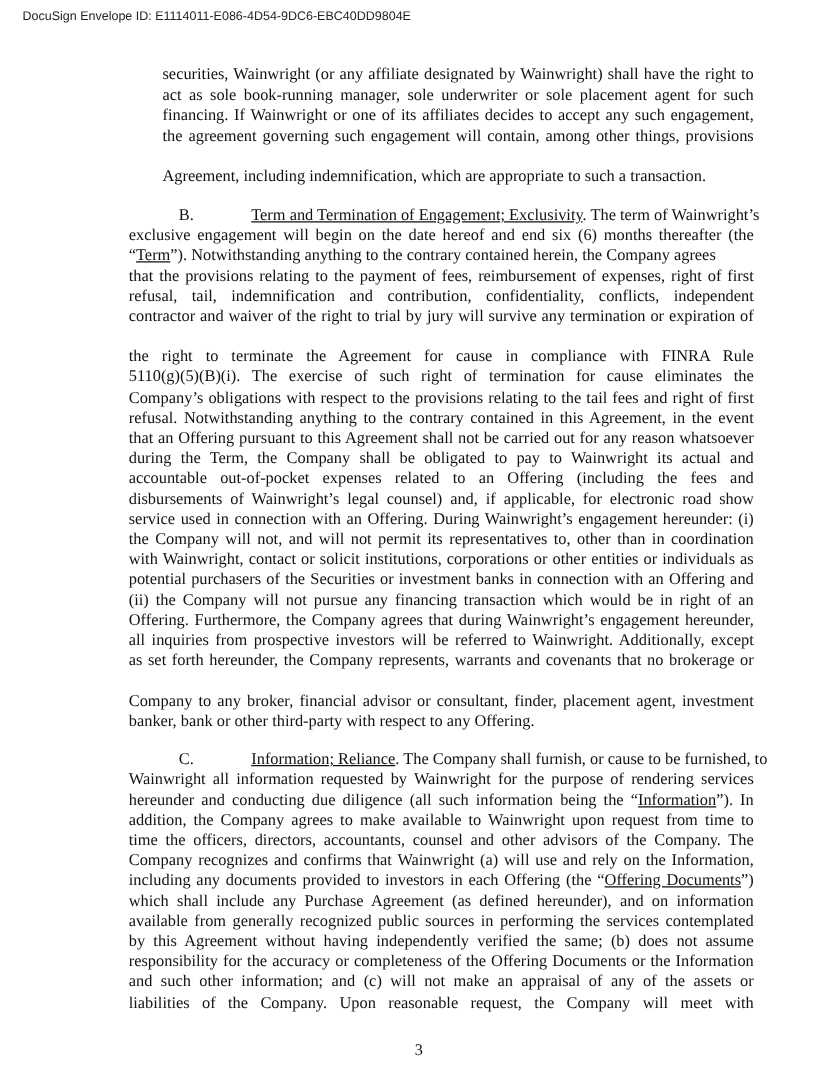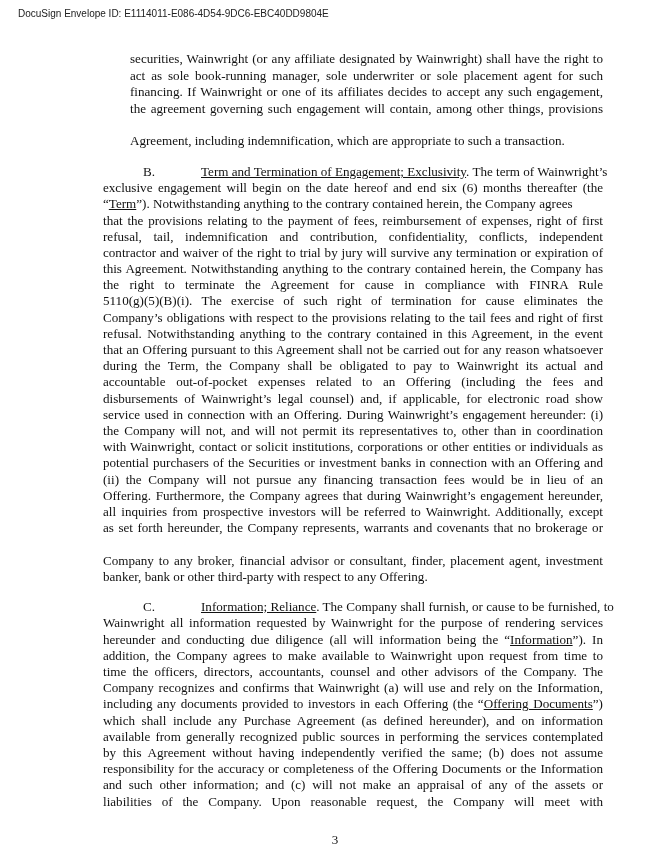--- a/index.html
+++ b/index.html
@@ -43,46 +43,45 @@
   <div class="line l-full last" style="top:164px; padding-left:40px; width:460px;">
     <span class="sec-letter">B.</span><span class="u">Term and Termination of Engagement; Exclusivity</span><span>.  The term of Wainwright’s</span>
   </div>
   <div class="line l-full" style="top:180px">exclusive engagement will begin on the date hereof and end six (6) months thereafter (the</div>
   <div class="line l-full last" style="top:196px">
     <span>“</span><span class="u">Term</span><span>”).  Notwithstanding anything to the contrary contained herein, the Company agrees</span>
   </div>
   <div class="line l-full" style="top:213px">that the provisions relating to the payment of fees, reimbursement of expenses, right of first</div>
   <div class="line l-full" style="top:229px">refusal, tail, indemnification and contribution, confidentiality, conflicts, independent</div>
   <div class="line l-full" style="top:245px">contractor and waiver of the right to trial by jury will survive any termination or expiration of</div>
-  <div class="line l-full" style="top:261px">this Agreement.  Notwithstanding anything to the contrary contained herein, the Company has</div>
   <div class="line l-full" style="top:277px">the right to terminate the Agreement for cause in compliance with FINRA Rule</div>
   <div class="line l-full" style="top:293px">5110(g)(5)(B)(i). The exercise of such right of termination for cause eliminates the</div>
   <div class="line l-full" style="top:310px">Company’s obligations with respect to the provisions relating to the tail fees and right of first</div>
   <div class="line l-full" style="top:326px">refusal. Notwithstanding anything to the contrary contained in this Agreement, in the event</div>
   <div class="line l-full" style="top:342px">that an Offering pursuant to this Agreement shall not be carried out for any reason whatsoever</div>
   <div class="line l-full" style="top:358px">during the Term, the Company shall be obligated to pay to Wainwright its actual and</div>
   <div class="line l-full" style="top:374px">accountable out-of-pocket expenses related to an Offering (including the fees and</div>
   <div class="line l-full" style="top:391px">disbursements of Wainwright’s legal counsel) and, if applicable, for electronic road show</div>
   <div class="line l-full" style="top:407px">service used in connection with an Offering. During Wainwright’s engagement hereunder: (i)</div>
   <div class="line l-full" style="top:423px">the Company will not, and will not permit its representatives to, other than in coordination</div>
   <div class="line l-full" style="top:439px">with Wainwright, contact or solicit institutions, corporations or other entities or individuals as</div>
   <div class="line l-full" style="top:455px">potential purchasers of the Securities or investment banks in connection with an Offering and</div>
-  <div class="line l-full" style="top:472px">(ii) the Company will not pursue any financing transaction fees would be in lieu of an</div>
+  <div class="line l-full" style="top:472px">(ii) the Company will not pursue any financing transaction which would be in right of an</div>
   <div class="line l-full" style="top:488px">Offering. Furthermore, the Company agrees that during Wainwright’s engagement hereunder,</div>
   <div class="line l-full" style="top:504px">all inquiries from prospective investors will be referred to Wainwright. Additionally, except</div>
   <div class="line l-full" style="top:520px">as set forth hereunder, the Company represents, warrants and covenants that no brokerage or</div>
   <div class="line l-full" style="top:553px">Company to any broker, financial advisor or consultant, finder, placement agent, investment</div>
   <div class="line l-full last" style="top:569px">banker, bank or other third-party with respect to any Offering.</div>
 
   <div class="line l-full" style="top:599px; padding-left:40px; width:460px;">
     <span class="sec-letter">C.</span><span class="u">Information; Reliance</span><span>.  The Company shall furnish, or cause to be furnished, to</span>
   </div>
   <div class="line l-full" style="top:615px">Wainwright all information requested by Wainwright for the purpose of rendering services</div>
   <div class="line l-full" style="top:632px">
-    <span>hereunder and conducting due diligence (all will information being the “</span><span class="u">Information</span><span>”).  In</span>
+    <span>hereunder and conducting due diligence (all such information being the “</span><span class="u">Information</span><span>”).  In</span>
   </div>
   <div class="line l-full" style="top:648px">addition, the Company agrees to make available to Wainwright upon request from time to</div>
   <div class="line l-full" style="top:664px">time the officers, directors, accountants, counsel and other advisors of the Company.  The</div>
   <div class="line l-full" style="top:680px">Company recognizes and confirms that Wainwright (a) will use and rely on the Information,</div>
   <div class="line l-full" style="top:696px">
     <span>including any documents provided to investors in each Offering (the “</span><span class="u">Offering Documents</span><span>”)</span>
   </div>
   <div class="line l-full" style="top:713px">which shall include any Purchase Agreement (as defined hereunder), and on information</div>
   <div class="line l-full" style="top:729px">available from generally recognized public sources in performing the services contemplated</div>
   <div class="line l-full" style="top:745px">by this Agreement without having independently verified the same; (b) does not assume</div>

